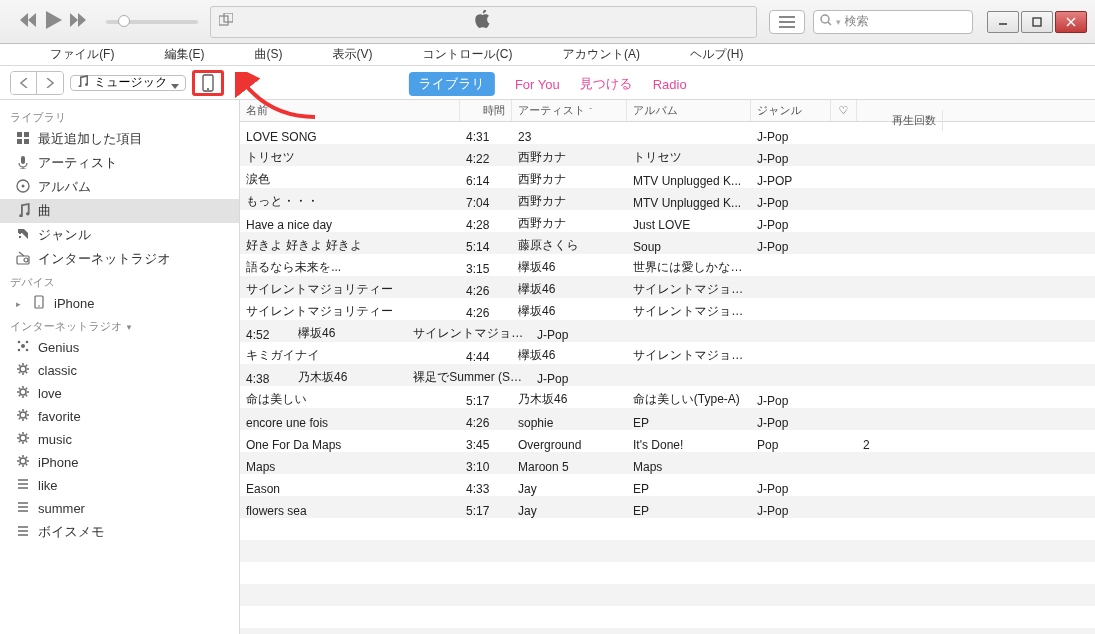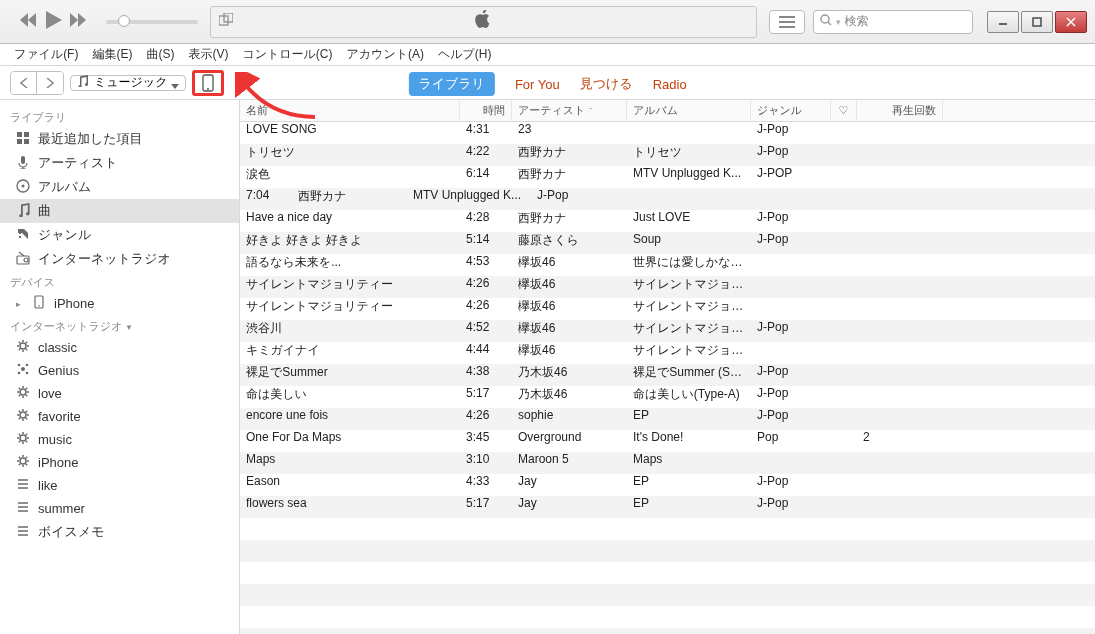--- a/index.html
+++ b/index.html
@@ -17,32 +17,32 @@
 .np-pop { position: absolute; left: 8px; top: 6px; }
 .toolbar-right { display: flex; align-items: center; gap: 8px; padding-right: 8px; }
 .list-btn { width: 36px; height: 24px; background: #fff; border: 1px solid #bbb; border-radius: 4px; display: flex; align-items: center; justify-content: center; }
 .search { width: 160px; height: 24px; border: 1px solid #bbb; border-radius: 4px; background: #fff; display: flex; align-items: center; padding: 0 6px; gap: 4px; color: #888; font-size: 12px; }
 .winctrl { display: flex; gap: 2px; margin-left: 6px; }
 .winctrl div { width: 32px; height: 22px; border: 1px solid #888; background: linear-gradient(#f6f6f6,#e2e2e2); display: flex; align-items: center; justify-content: center; border-radius: 2px; }
 .winctrl .close { background: linear-gradient(#e58080,#c23b3b); border-color: #8a2a2a; }
 
 
 .menubar { height: 22px; background: #fff; border-bottom: 1px solid #d9d9d9; display: flex; align-items: center; gap: 14px; padding-left: 14px; font-size: 12px; color: #333; }
-.menubar span { cursor: default; }
+.menubar span { cursor: default; margin-left: 36px; }
 
 
 .subbar { height: 34px; border-bottom: 1px solid #d9d9d9; display: flex; align-items: center; padding: 0 10px; position: relative; }
 .navbtns { display: flex; border: 1px solid #c0c0c0; border-radius: 4px; overflow: hidden; }
 .navbtns div { width: 26px; height: 22px; display: flex; align-items: center; justify-content: center; border-right: 1px solid #c0c0c0; background: #fff; }
 .navbtns div:last-child { border-right: none; }
 .media-select { margin-left: 6px; height: 16px; border: 1px solid #c0c0c0; border-radius: 4px; padding: 0 18px 0 6px; display: flex; align-items: center; gap: 6px; font-size: 12px; background: #fff; position: relative; }
 .media-select::after { content:""; position:absolute; right:6px; top:8px; border-left:4px solid transparent; border-right:4px solid transparent; border-top:5px solid #666; }
 .device-btn { margin-left: 6px; width: 32px; height: 26px; border: 3px solid #e33; border-radius: 3px; display: flex; align-items: center; justify-content: center; background: #fff; }
 .tabs-center { position: absolute; left: 50%; top: 6px; transform: translateX(-50%); display: flex; gap: 20px; align-items: center; font-size: 13px; }
-.tab { color: #c2410c; }
+.tab { color: #ec4899; }
 .tab.active { background: #4ba0e8; color: #fff; padding: 3px 10px; border-radius: 4px; }
 
 
 .arrow { position: absolute; left: 235px; top: 72px; pointer-events: none; }
 .arrow svg { width: 90px; height: 50px; }
 
 
 .main { display: flex; height: calc(634px - 44px - 22px - 34px); }
 .sidebar { width: 240px; border-right: 1px solid #d9d9d9; padding: 6px 0; font-size: 13px; color: #333; overflow: hidden; }
 .sb-head { font-size: 11px; color: #888; padding: 4px 10px 2px; }
@@ -53,24 +53,24 @@
 
 .content { flex: 1; overflow: hidden; }
 .thead-row { display: flex; height: 22px; border-bottom: 1px solid #d9d9d9; font-size: 11px; color: #555; align-items: center; background: #fafafa; }
 .thead-row > div { border-right: 1px solid #e6e6e6; padding: 0 6px; display: flex; align-items: center; height: 100%; }
 .col-name { width: 220px; }
 .col-time { width: 52px; justify-content: flex-end; }
 .col-artist { width: 115px; }
 .col-album { width: 124px; }
 .col-genre { width: 80px; }
 .col-heart { width: 26px; justify-content: center; }
-.col-plays { width: 86px; justify-content: flex-end; }
+.col-plays { width: 86px; justify-content: flex-end; margin-top: 19px; }
 
 .rows { font-size: 12px; color: #222; }
-.row { display: flex; height: 22px; align-items: flex-start; }
+.row { display: flex; height: 22px; align-items: flex-end; }
 .row:nth-child(even) { background: #f3f3f3; }
 .row > div { padding: 0 6px; overflow: hidden; white-space: nowrap; text-overflow: ellipsis; }
 .sort-caret { margin-left: 4px; font-size: 8px; color: #666; }
 </style>
 </head>
 <body>
 
 <div class="top-toolbar">
   <div class="playback">
     <span><svg width="20" height="14" viewBox="0 0 20 14">
@@ -246,34 +246,34 @@
               <rect x="3" y="1" width="8" height="12" rx="1" fill="none" stroke="#6a6a6a" stroke-width="1.2"></rect>
               <circle cx="7" cy="11" r="0.8"></circle>
             </svg></span>
           <span>iPhone</span>
         </div>
       </div>
     <div class="sb-head"><span>インターネットラジオ</span><span class="sb-caret"> ▾</span></div>
     <div id="sb-pl">
         <div class="sb-item">
           <span><svg width="14" height="14" viewBox="0 0 14 14">
-              <circle cx="7" cy="7" r="3" fill="none" stroke="#6a6a6a" stroke-width="1.5"></circle>
-              <path d="M7 1v2M7 11v2M1 7h2M11 7h2M2.8 2.8l1.4 1.4M9.8 9.8l1.4 1.4M11.2 2.8L9.8 4.2M4.2 9.8l-1.4 1.4" stroke="#6a6a6a" stroke-width="1.5"></path>
-            </svg></span>
-          <span>classic</span>
-        </div>
-        <div class="sb-item">
-          <span><svg width="14" height="14" viewBox="0 0 14 14">
               <circle cx="7" cy="7" r="2"></circle>
               <circle cx="3" cy="3" r="1.3"></circle>
               <circle cx="11" cy="3" r="1.3"></circle>
               <circle cx="3" cy="11" r="1.3"></circle>
               <circle cx="11" cy="11" r="1.3"></circle>
             </svg></span>
           <span>Genius</span>
+        </div>
+        <div class="sb-item">
+          <span><svg width="14" height="14" viewBox="0 0 14 14">
+              <circle cx="7" cy="7" r="3" fill="none" stroke="#6a6a6a" stroke-width="1.5"></circle>
+              <path d="M7 1v2M7 11v2M1 7h2M11 7h2M2.8 2.8l1.4 1.4M9.8 9.8l1.4 1.4M11.2 2.8L9.8 4.2M4.2 9.8l-1.4 1.4" stroke="#6a6a6a" stroke-width="1.5"></path>
+            </svg></span>
+          <span>classic</span>
         </div>
         <div class="sb-item">
           <span><svg width="14" height="14" viewBox="0 0 14 14">
               <circle cx="7" cy="7" r="3" fill="none" stroke="#6a6a6a" stroke-width="1.5"></circle>
               <path d="M7 1v2M7 11v2M1 7h2M11 7h2M2.8 2.8l1.4 1.4M9.8 9.8l1.4 1.4M11.2 2.8L9.8 4.2M4.2 9.8l-1.4 1.4" stroke="#6a6a6a" stroke-width="1.5"></path>
             </svg></span>
           <span>love</span>
         </div>
         <div class="sb-item">
           <span><svg width="14" height="14" viewBox="0 0 14 14">
@@ -358,20 +358,21 @@
         <div class="row">
           <div class="col-name">涙色</div>
           <div class="col-time">6:14</div>
           <div class="col-artist">西野カナ</div>
           <div class="col-album">MTV Unplugged K...</div>
           <div class="col-genre">J-POP</div>
           <div class="col-heart"></div>
           <div class="col-plays"></div>
         </div>
         <div class="row">
+          <div class="col-name">もっと・・・</div>
           <div class="col-time">7:04</div>
           <div class="col-artist">西野カナ</div>
           <div class="col-album">MTV Unplugged K...</div>
           <div class="col-genre">J-Pop</div>
           <div class="col-heart"></div>
           <div class="col-plays"></div>
         </div>
         <div class="row">
           <div class="col-name">Have a nice day</div>
           <div class="col-time">4:28</div>
@@ -385,21 +386,21 @@
           <div class="col-name">好きよ 好きよ 好きよ</div>
           <div class="col-time">5:14</div>
           <div class="col-artist">藤原さくら</div>
           <div class="col-album">Soup</div>
           <div class="col-genre">J-Pop</div>
           <div class="col-heart"></div>
           <div class="col-plays"></div>
         </div>
         <div class="row">
           <div class="col-name">語るなら未来を...</div>
-          <div class="col-time">4:53</div>
+          <div class="col-time">3:15</div>
           <div class="col-artist">欅坂46</div>
           <div class="col-album">世界には愛しかない...</div>
           <div class="col-genre"></div>
           <div class="col-heart"></div>
           <div class="col-plays"></div>
         </div>
         <div class="row">
           <div class="col-name">サイレントマジョリティー</div>
           <div class="col-time">4:26</div>
           <div class="col-artist">欅坂46</div>
@@ -411,39 +412,37 @@
         <div class="row">
           <div class="col-name">サイレントマジョリティー</div>
           <div class="col-time">4:26</div>
           <div class="col-artist">欅坂46</div>
           <div class="col-album">サイレントマジョリティ...</div>
           <div class="col-genre"></div>
           <div class="col-heart"></div>
           <div class="col-plays"></div>
         </div>
         <div class="row">
-          <div class="col-name">渋谷川</div>
           <div class="col-time">4:52</div>
           <div class="col-artist">欅坂46</div>
           <div class="col-album">サイレントマジョリティー</div>
           <div class="col-genre">J-Pop</div>
           <div class="col-heart"></div>
           <div class="col-plays"></div>
         </div>
         <div class="row">
           <div class="col-name">キミガイナイ</div>
           <div class="col-time">4:44</div>
           <div class="col-artist">欅坂46</div>
           <div class="col-album">サイレントマジョリティー</div>
           <div class="col-genre"></div>
           <div class="col-heart"></div>
           <div class="col-plays"></div>
         </div>
         <div class="row">
-          <div class="col-name">裸足でSummer</div>
           <div class="col-time">4:38</div>
           <div class="col-artist">乃木坂46</div>
           <div class="col-album">裸足でSummer (Sp...</div>
           <div class="col-genre">J-Pop</div>
           <div class="col-heart"></div>
           <div class="col-plays"></div>
         </div>
         <div class="row">
           <div class="col-name">命は美しい</div>
           <div class="col-time">5:17</div>

